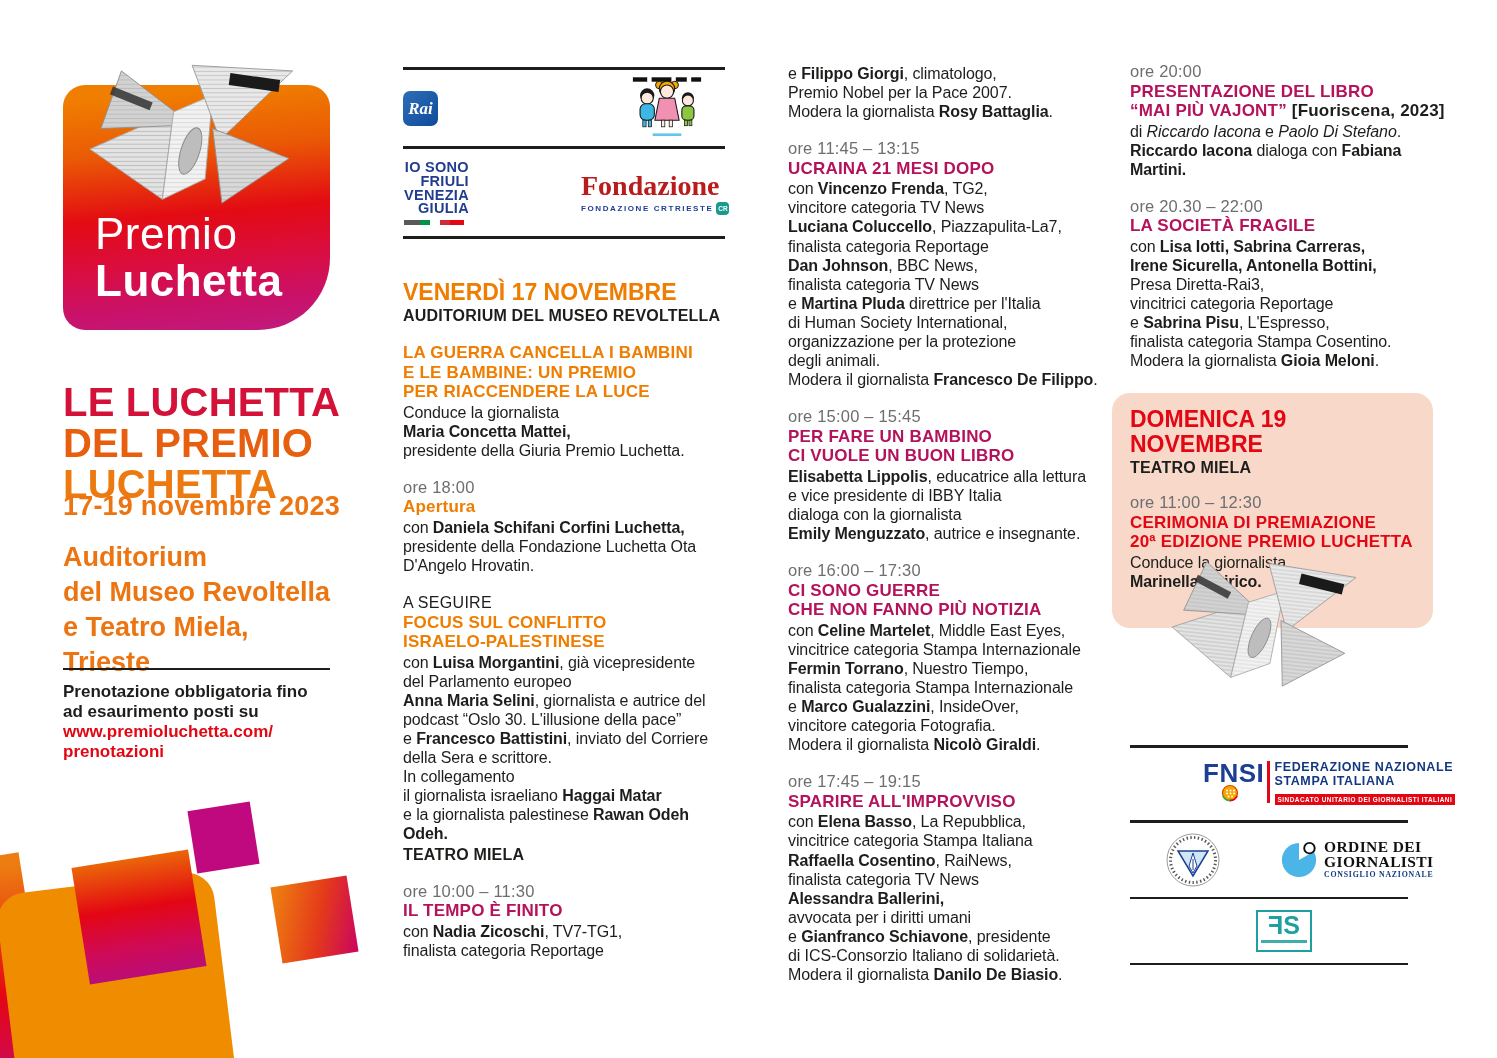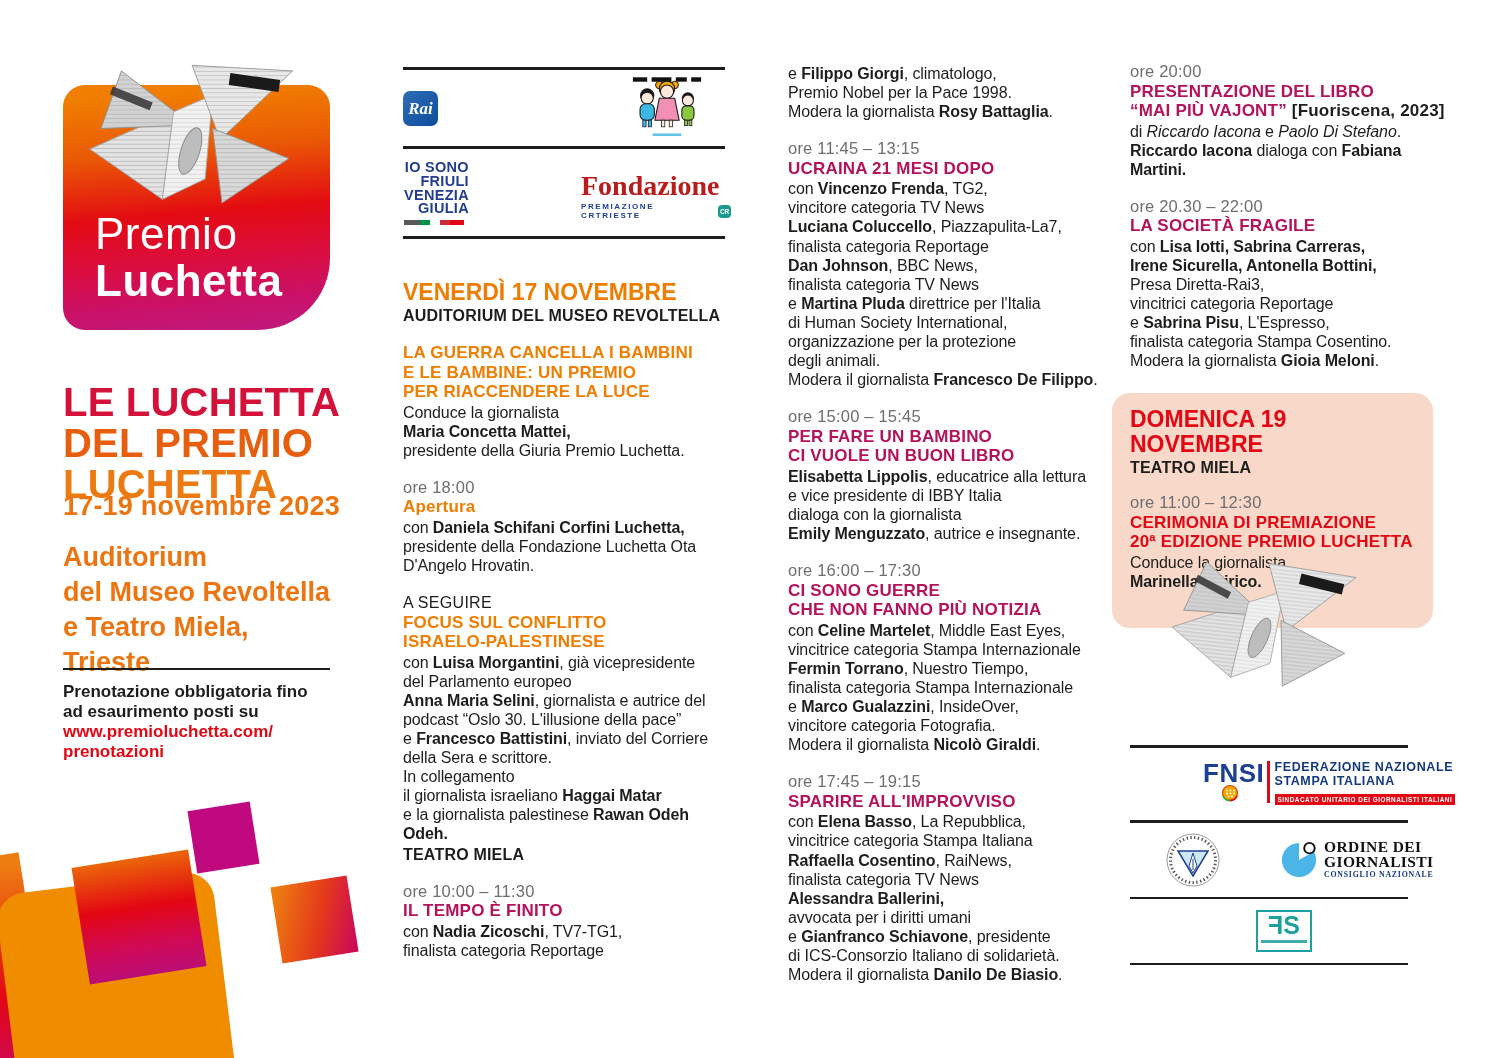--- a/index.html
+++ b/index.html
@@ -204,21 +204,21 @@
       <i style="width:16px;background:#58595b"></i>
         <i style="width:10px;background:#009246"></i>
       <i style="width:10px;background:#fff"></i>
         <i style="width:10px;background:#ce2b37"></i>
       <i style="width:14px;background:#e30613"></i>
     </div>
   </div>
   <div class="fond">
     <div class="fond-name">Fondazione</div>
     <div class="fond-sub">
-      <span>PREMIAZIONE CRTRIESTE</span>
+      <span>FONDAZIONE CRTRIESTE</span>
       <span class="crmark">CR</span>
     </div>
   </div>
   <div class="rule cr2c"></div>
 
   <div class="prog" style="left:403px;top:280px">
       <div class="day c-orange">VENERDÌ 17 NOVEMBRE</div>
       <div class="venue">AUDITORIUM DEL MUSEO REVOLTELLA</div>
       <div class="event">
         <div class="etitle"><span class="b c-orange">LA GUERRA CANCELLA I BAMBINI
@@ -254,21 +254,21 @@
       <div class="event">
         <div class="ore">ore 10:00 – 11:30</div>
         <div class="etitle"><span class="b c-magenta">IL TEMPO È FINITO</span></div>
         <div class="pbody"><span>con </span><span class="b">Nadia Zicoschi</span><span>, TV7-TG1,
 finalista categoria Reportage</span></div>
       </div>
     </div>
   <div class="prog" style="left:788px;top:64px">
       <div class="event">
         <div class="pbody"><span>e </span><span class="b">Filippo Giorgi</span><span>, climatologo,
-Premio Nobel per la Pace 1998.
+Premio Nobel per la Pace 2007.
 Modera la giornalista </span><span class="b">Rosy Battaglia</span><span>.</span></div>
       </div>
       <div class="event">
         <div class="ore">ore 11:45 – 13:15</div>
         <div class="etitle"><span class="b c-magenta">UCRAINA 21 MESI DOPO</span></div>
         <div class="pbody"><span>con </span><span class="b">Vincenzo Frenda</span><span>, TG2,
 vincitore categoria TV News
 </span><span class="b">Luciana Coluccello</span><span>, Piazzapulita-La7,
 finalista categoria Reportage
 </span><span class="b">Dan Johnson</span><span>, BBC News,

